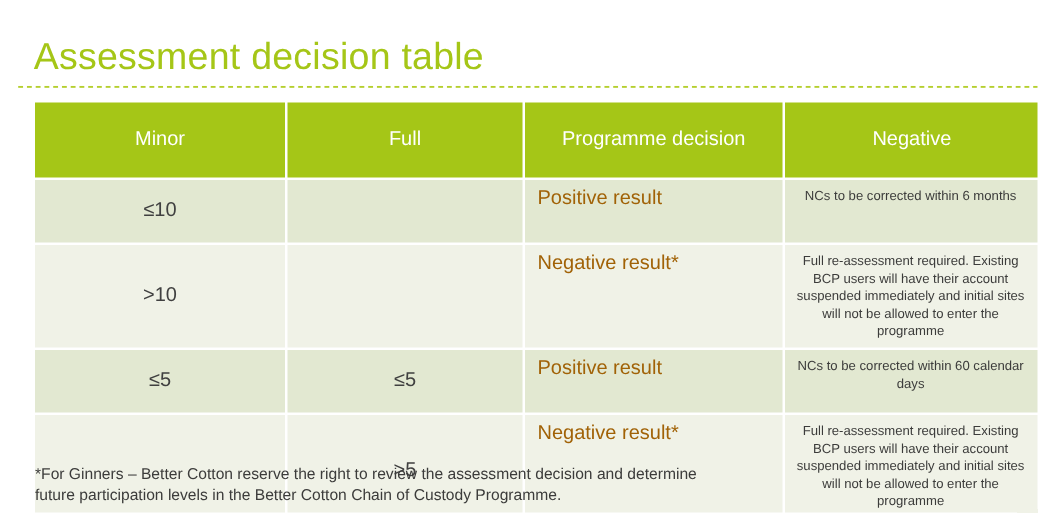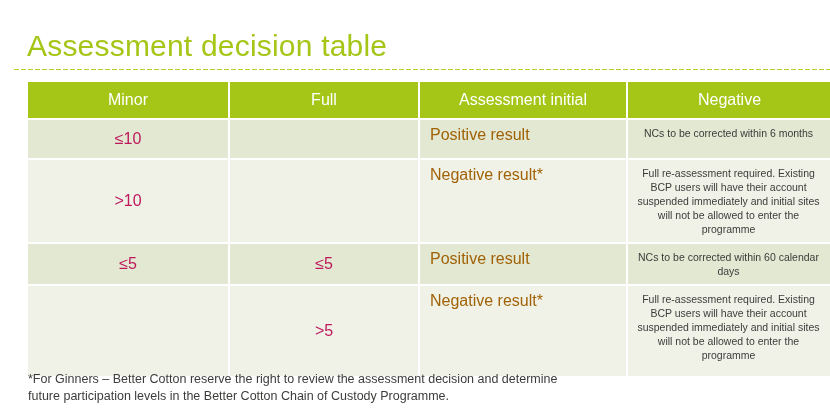--- a/index.html
+++ b/index.html
@@ -53,21 +53,21 @@
     left: 13px;
     top: 80px;
     width: 805px;
     border-collapse: separate;
     border-spacing: 2px;
     table-layout: fixed;
   }
 
   .decision-table th,
   .decision-table td {
-    padding: 4px;
+    padding: 16px;
     margin: 0;
     vertical-align: top;
   }
 
   .col-minor     { width: 200px; }
   .col-major     { width: 188px; }
   .col-decision  { width: 206px; }
   .col-timeline  { width: 203px; }
 
   thead th {
@@ -82,21 +82,21 @@
     white-space: nowrap;
   }
 
   tbody tr.row-shade-a td { background: #e2e8d1; }
   tbody tr.row-shade-b td { background: #f0f2e7; }
 
   td.cell-num {
     text-align: center;
     vertical-align: middle;
     font-size: 16px;
-    color: #be185d;
+    color: #404040;
   }
 
   td.cell-decision {
     text-align: left;
     vertical-align: top;
     font-size: 16px;
     color: #a16207;
     padding: 6px 0 6px 10px;
   }
 
@@ -138,21 +138,21 @@
     <colgroup>
       <col class="col-minor">
       <col class="col-major">
       <col class="col-decision">
       <col class="col-timeline">
     </colgroup>
     <thead>
       <tr>
         <th>Minor</th>
         <th>Full</th>
-        <th>Assessment initial</th>
+        <th>Programme decision</th>
         <th>Negative</th>
       </tr>
     </thead>
     <tbody>
 
       <tr class="row-shade-a r1">
         <td class="cell-num">≤10</td>
         <td class="cell-num"></td>
         <td class="cell-decision">Positive result</td>
         <td class="cell-timeline">NCs to be corrected within 6 months</td>

